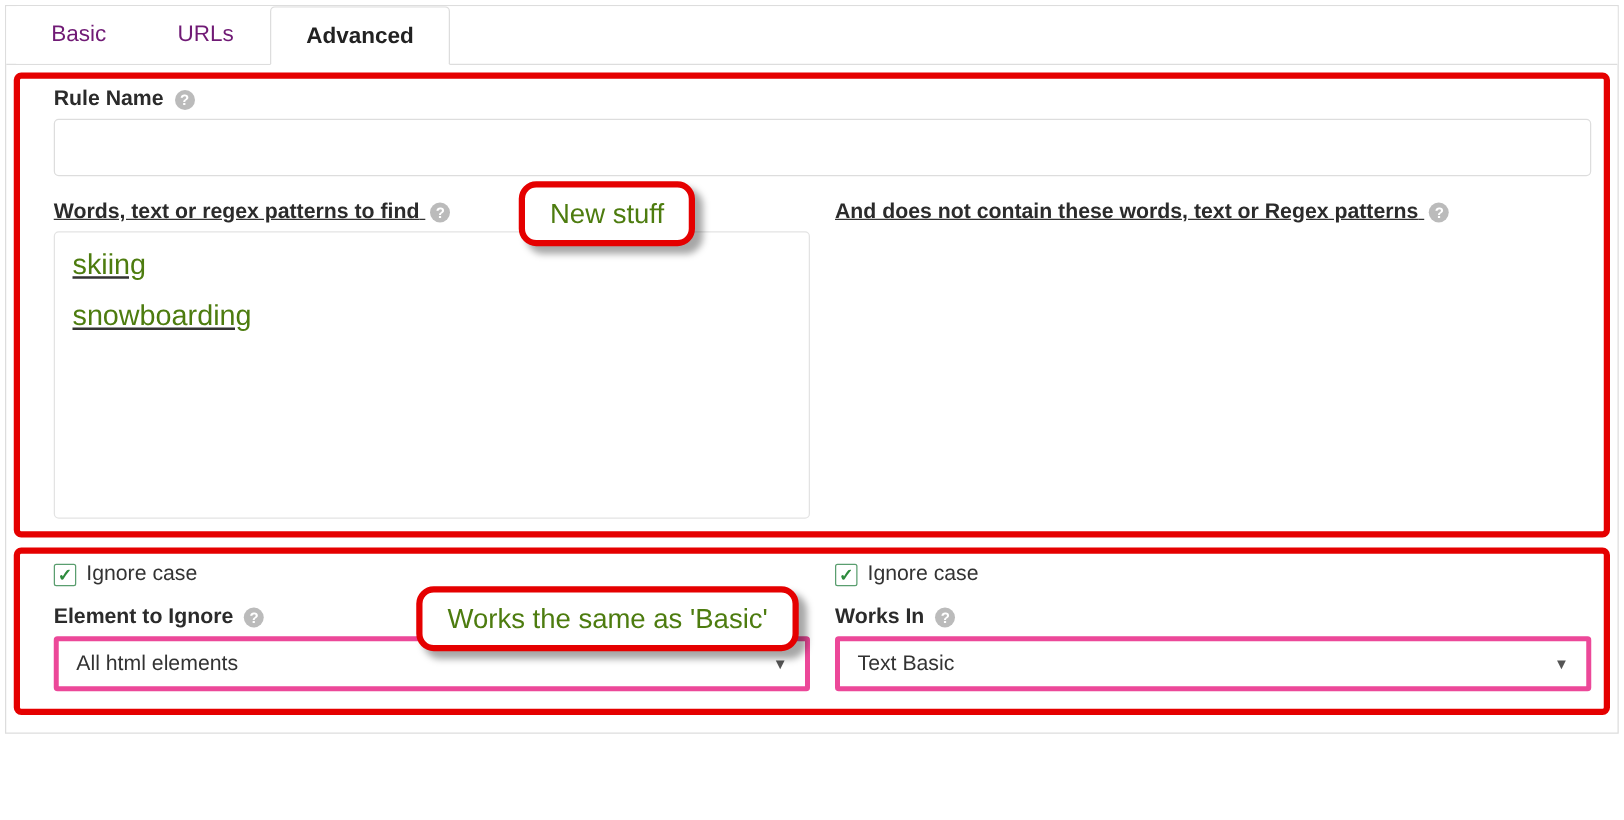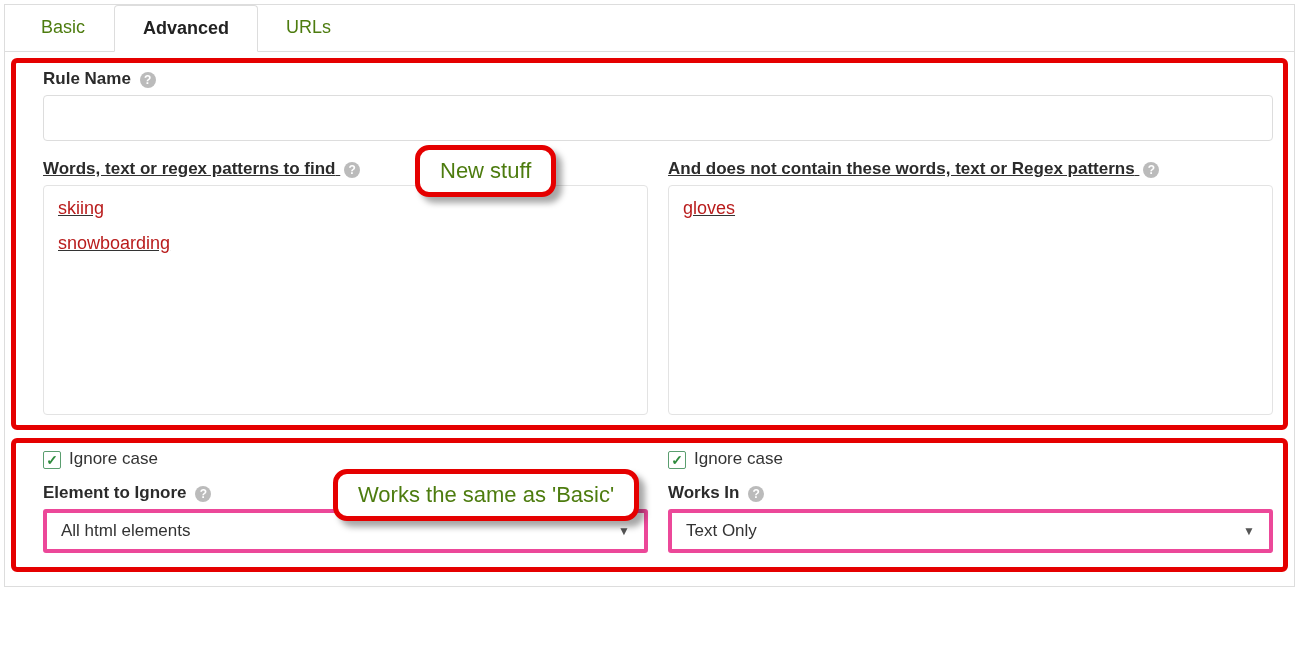--- a/index.html
+++ b/index.html
@@ -16,21 +16,21 @@
     background: #fff;
   }
   .tabs {
     display: flex;
     border-bottom: 1px solid #ddd;
     background: #fff;
   }
   .tab {
     padding: 12px 28px;
     font-size: 18px;
-    color: #4d7c0f;
+    color: #701a75;
     cursor: pointer;
     background: #fff;
     border-right: 1px solid transparent;
   }
   .tab.active {
     font-weight: 700;
     color: #222;
     border: 1px solid #ddd;
     border-bottom: 1px solid #fff;
     margin-bottom: -1px;
@@ -85,22 +85,22 @@
   .col { flex:1; position:relative; }
   .taginput {
     width:100%;
     height:230px;
     border:1px solid #e3e3e3;
     border-radius:4px;
     padding:12px 14px;
     background:#fff;
   }
   .tagitem {
-    font-size:18px;
-    color:#b91c1c;
+    font-size:23px;
+    color:#4d7c0f;
     margin-bottom:14px;
   }
   .callout {
     position:absolute;
     border:5px solid #e50000;
     background:#fff;
     border-radius:14px;
     padding:8px 20px;
     font-size:22px;
     color:#4d7c0f;
@@ -141,22 +141,22 @@
   .bottom-row { display:flex; gap:20px; }
   .bcol { flex:1; position:relative; }
 </style>
 </head>
 <body>
 
 <div class="wrap">
 
   <div class="tabs">
     <div class="tab">Basic</div>
+    <div class="tab">URLs</div>
     <div class="tab active">Advanced</div>
-    <div class="tab">URLs</div>
   </div>
 
   <div class="content">
 
     <div class="hlbox">
       <div class="label">
         <span>Rule Name</span>
         <span class="help-icon">?</span>
       </div>
       <input type="text" class="field" value="" style="">
@@ -173,23 +173,20 @@
             <div class="tagitem">snowboarding</div>
           </div>
           <div class="callout" style="top:-14px; left:372px;">New stuff</div>
         </div>
 
         <div class="col">
           <div class="label">
             <span>And does not contain these words, text or Regex patterns</span>
             <span class="help-icon">?</span>
           </div>
-          <div class="taginput">
-            <div class="tagitem">gloves</div>
-          </div>
         </div>
       </div>
     </div>
 
     <div class="hlbox" style="padding-bottom:14px;">
       <div class="bottom-row">
         <div class="bcol">
           <div class="cb-row">
             <span class="checkbox on"></span>
             <span style="font-size:17px;color:#333;">Ignore case</span>
@@ -207,21 +204,21 @@
         <div class="bcol">
           <div class="cb-row">
             <span class="checkbox on"></span>
             <span style="font-size:17px;color:#333;">Ignore case</span>
           </div>
           <div class="label">
             <span>Works In</span>
             <span class="help-icon">?</span>
           </div>
           <div class="select">
-            <span>Text Only</span>
+            <span>Text Basic</span>
             <span class="caret">▼</span>
           </div>
         </div>
       </div>
     </div>
 
   </div>
 </div>
 
 </body></html>

